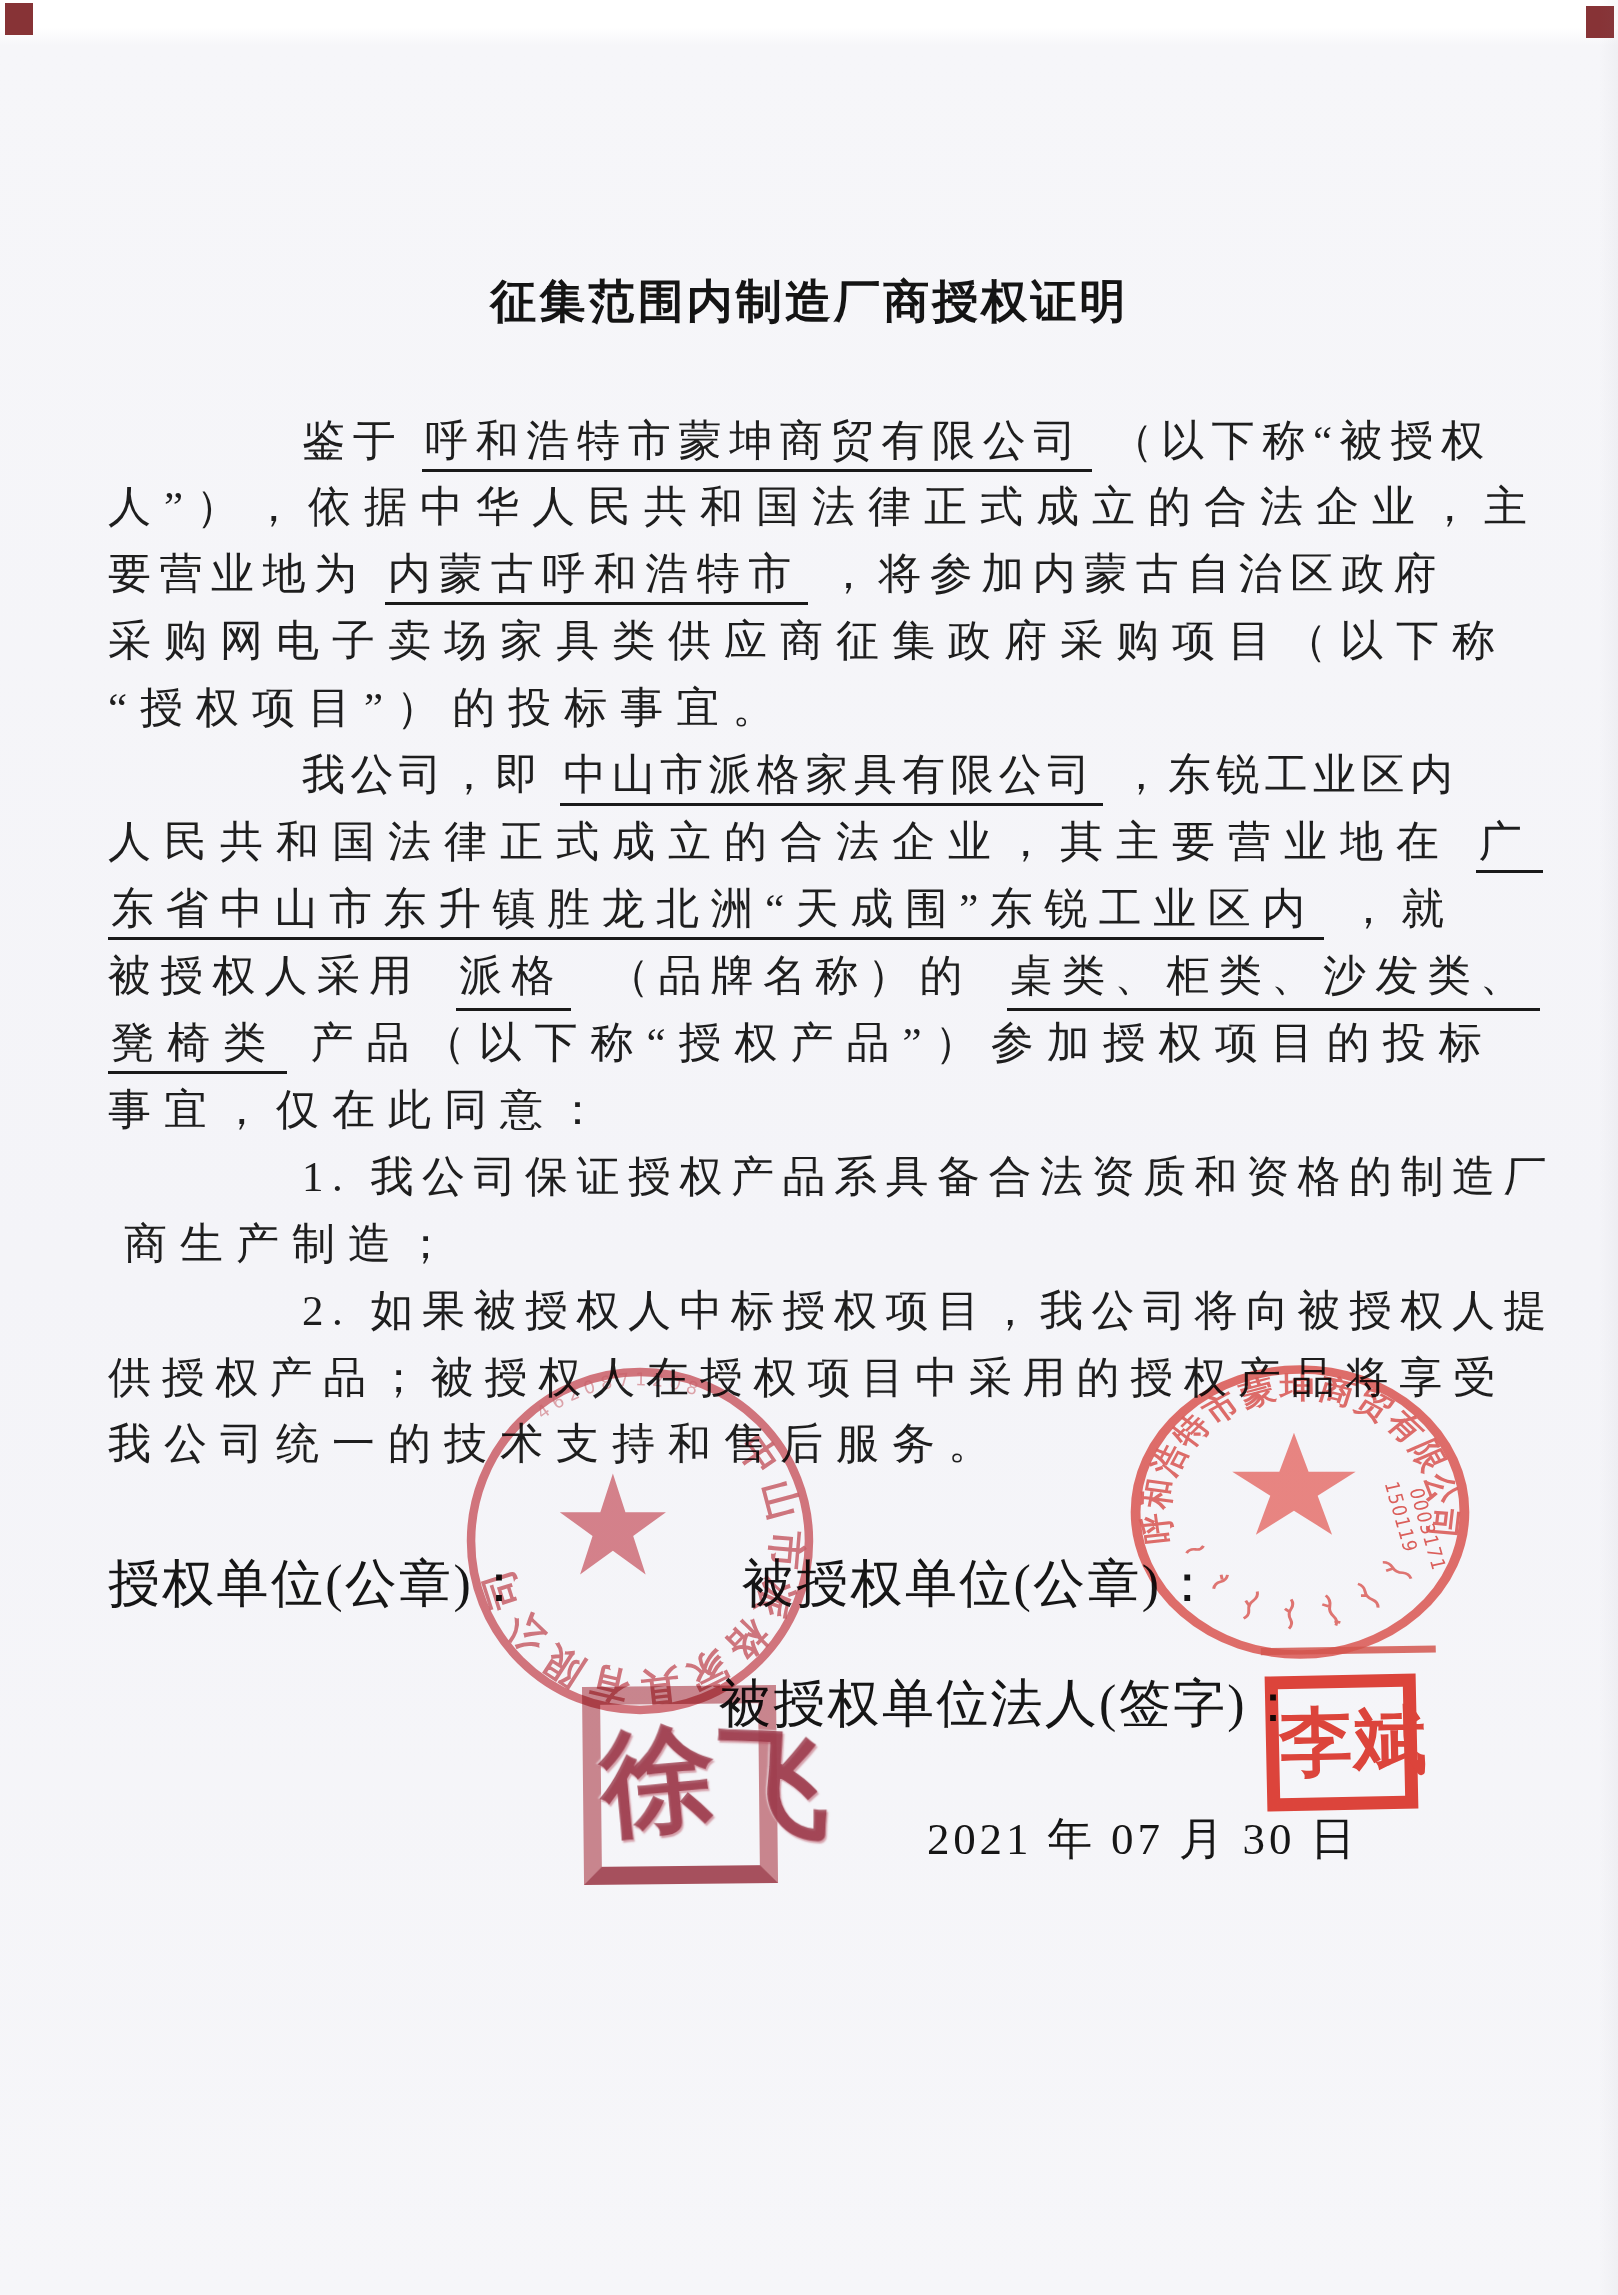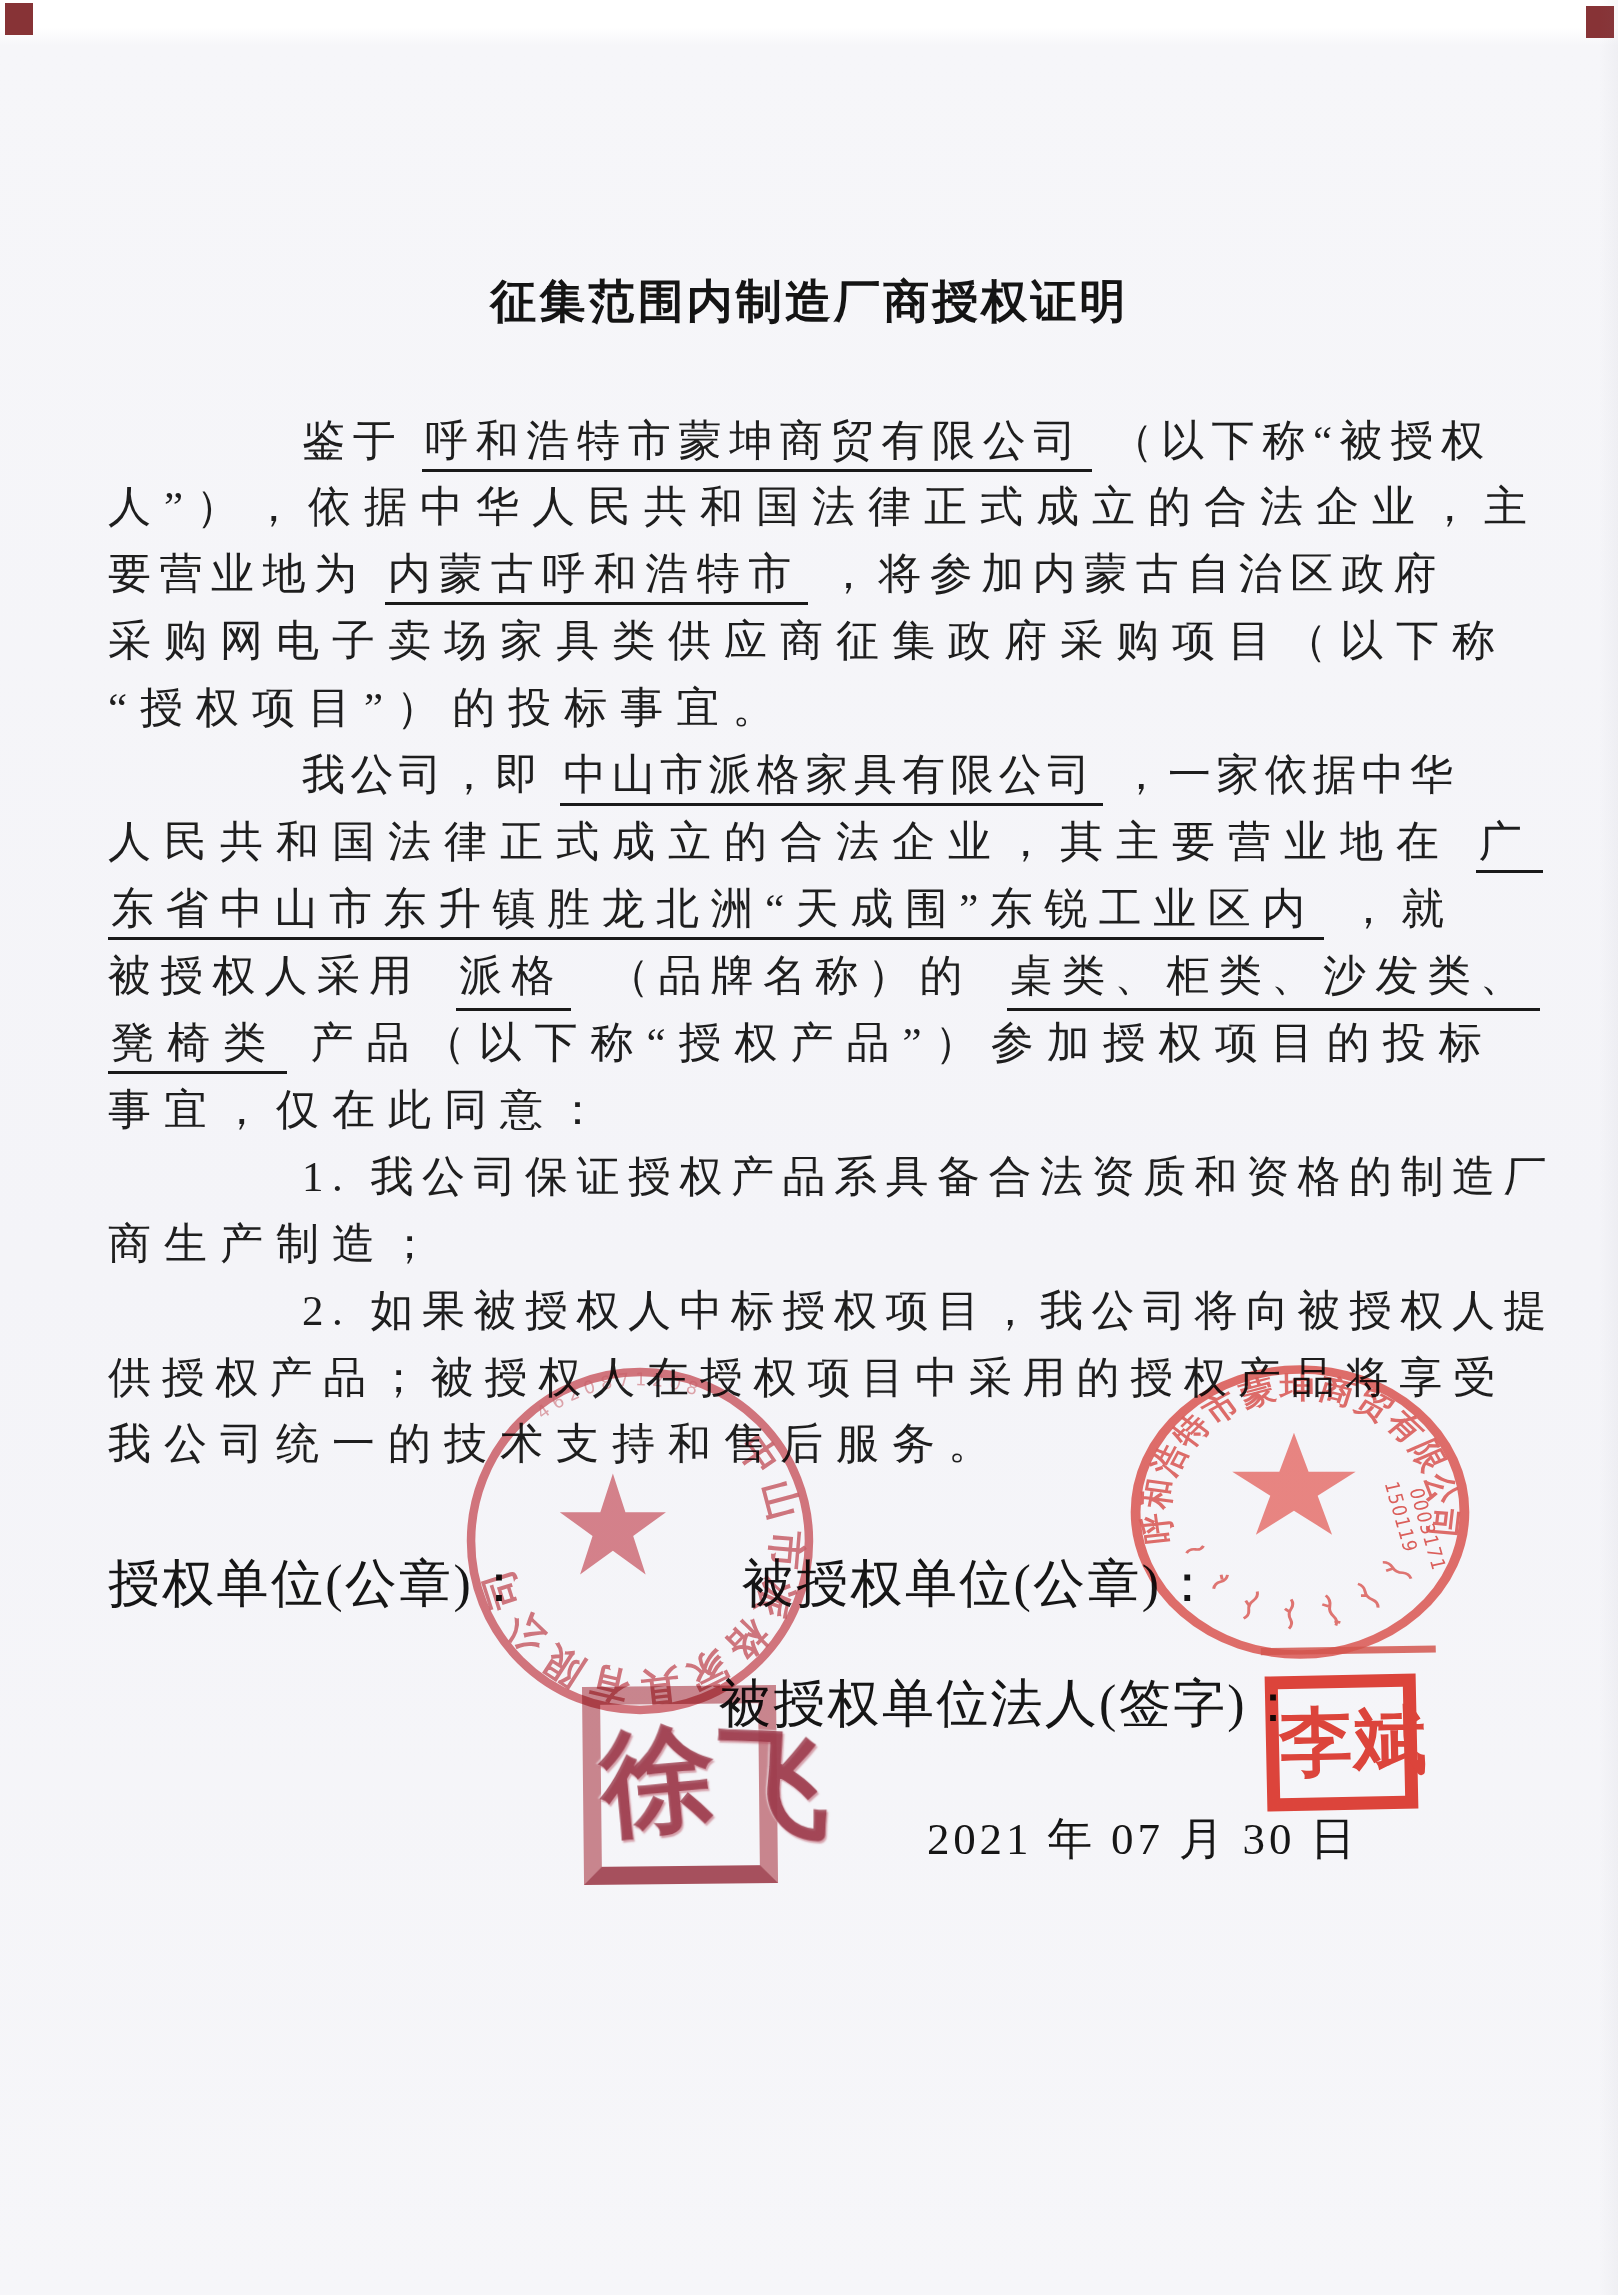--- a/index.html
+++ b/index.html
@@ -74,28 +74,28 @@
   <div class="corner-mark tr"></div>
 
   <div class="doc-title">征集范围内制造厂商授权证明</div>
 
   <div>
       <div class="doc-line indent" style="top: 412px; letter-spacing: 7.7px;"><span>鉴于 </span><span class="u">呼和浩特市蒙坤商贸有限公司</span><span> （以下称“被授权</span></div>
       <div class="doc-line" style="top: 478px; letter-spacing: 13px;"><span>人”），依据中华人民共和国法律正式成立的合法企业，主</span></div>
       <div class="doc-line" style="top: 545px; letter-spacing: 8.5px;"><span>要营业地为 </span><span class="u">内蒙古呼和浩特市</span><span> ，将参加内蒙古自治区政府</span></div>
       <div class="doc-line" style="top: 612px; letter-spacing: 13px;"><span>采购网电子卖场家具类供应商征集政府采购项目（以下称</span></div>
       <div class="doc-line" style="top: 679px; letter-spacing: 13px;"><span>“授权项目”）的投标事宜。</span></div>
-      <div class="doc-line indent" style="top: 746px; letter-spacing: 5.4px;"><span>我公司，即 </span><span class="u">中山市派格家具有限公司</span><span> ，一家依据中华</span></div>
+      <div class="doc-line indent" style="top: 746px; letter-spacing: 5.4px;"><span>我公司，即 </span><span class="u">中山市派格家具有限公司</span><span> ，东锐工业区内</span></div>
       <div class="doc-line" style="top: 813px; letter-spacing: 13px;"><span>人民共和国法律正式成立的合法企业，其主要营业地在 </span><span class="u">广</span></div>
       <div class="doc-line" style="top: 880px; letter-spacing: 11.5px;"><span class="u">东省中山市东升镇胜龙北洲“天成围”东锐工业区内</span><span> ，就</span></div>
       <div class="doc-line" style="top: 947px; letter-spacing: 9.2px; font-family: Liberation Mono, monospace;"><span>被授权人采用 </span><span class="u">派格</span><span> （品牌名称）的 </span><span class="u">桌类、柜类、沙发类、</span></div>
       <div class="doc-line" style="top: 1014px; letter-spacing: 13px;"><span class="u">凳椅类</span><span> 产品（以下称“授权产品”）参加授权项目的投标</span></div>
       <div class="doc-line" style="top: 1081px; letter-spacing: 13px;"><span>事宜，仅在此同意：</span></div>
       <div class="doc-line indent" style="top: 1148px; letter-spacing: 8.5px;"><span>1. 我公司保证授权产品系具备合法资质和资格的制造厂</span></div>
-      <div class="doc-line" style="top: 1215px; letter-spacing: 13px;"><span>商生产制造；</span></div>
+      <div class="doc-line" style="top: 1215px; letter-spacing: 13px; margin-left: 16px;"><span>商生产制造；</span></div>
       <div class="doc-line indent" style="top: 1282px; letter-spacing: 8.5px;"><span>2. 如果被授权人中标授权项目，我公司将向被授权人提</span></div>
       <div class="doc-line" style="top: 1349px; letter-spacing: 10.8px;"><span>供授权产品；被授权人在授权项目中采用的授权产品将享受</span></div>
       <div class="doc-line" style="top: 1415px; letter-spacing: 13px;"><span>我公司统一的技术支持和售后服务。</span></div>
     </div>
 
   <div class="seal-label" style="left:108px;top:1549px;">授权单位(公章)：</div>
   <div class="seal-label" style="left:742px;top:1549px;">被授权单位(公章)：</div>
   <div class="sign-label" style="left:719px;top:1669px;">被授权单位法人(签字)：</div>
   <div class="doc-date" style="left:927px;top:1809px;">2021 年 07 月 30 日</div>
 

